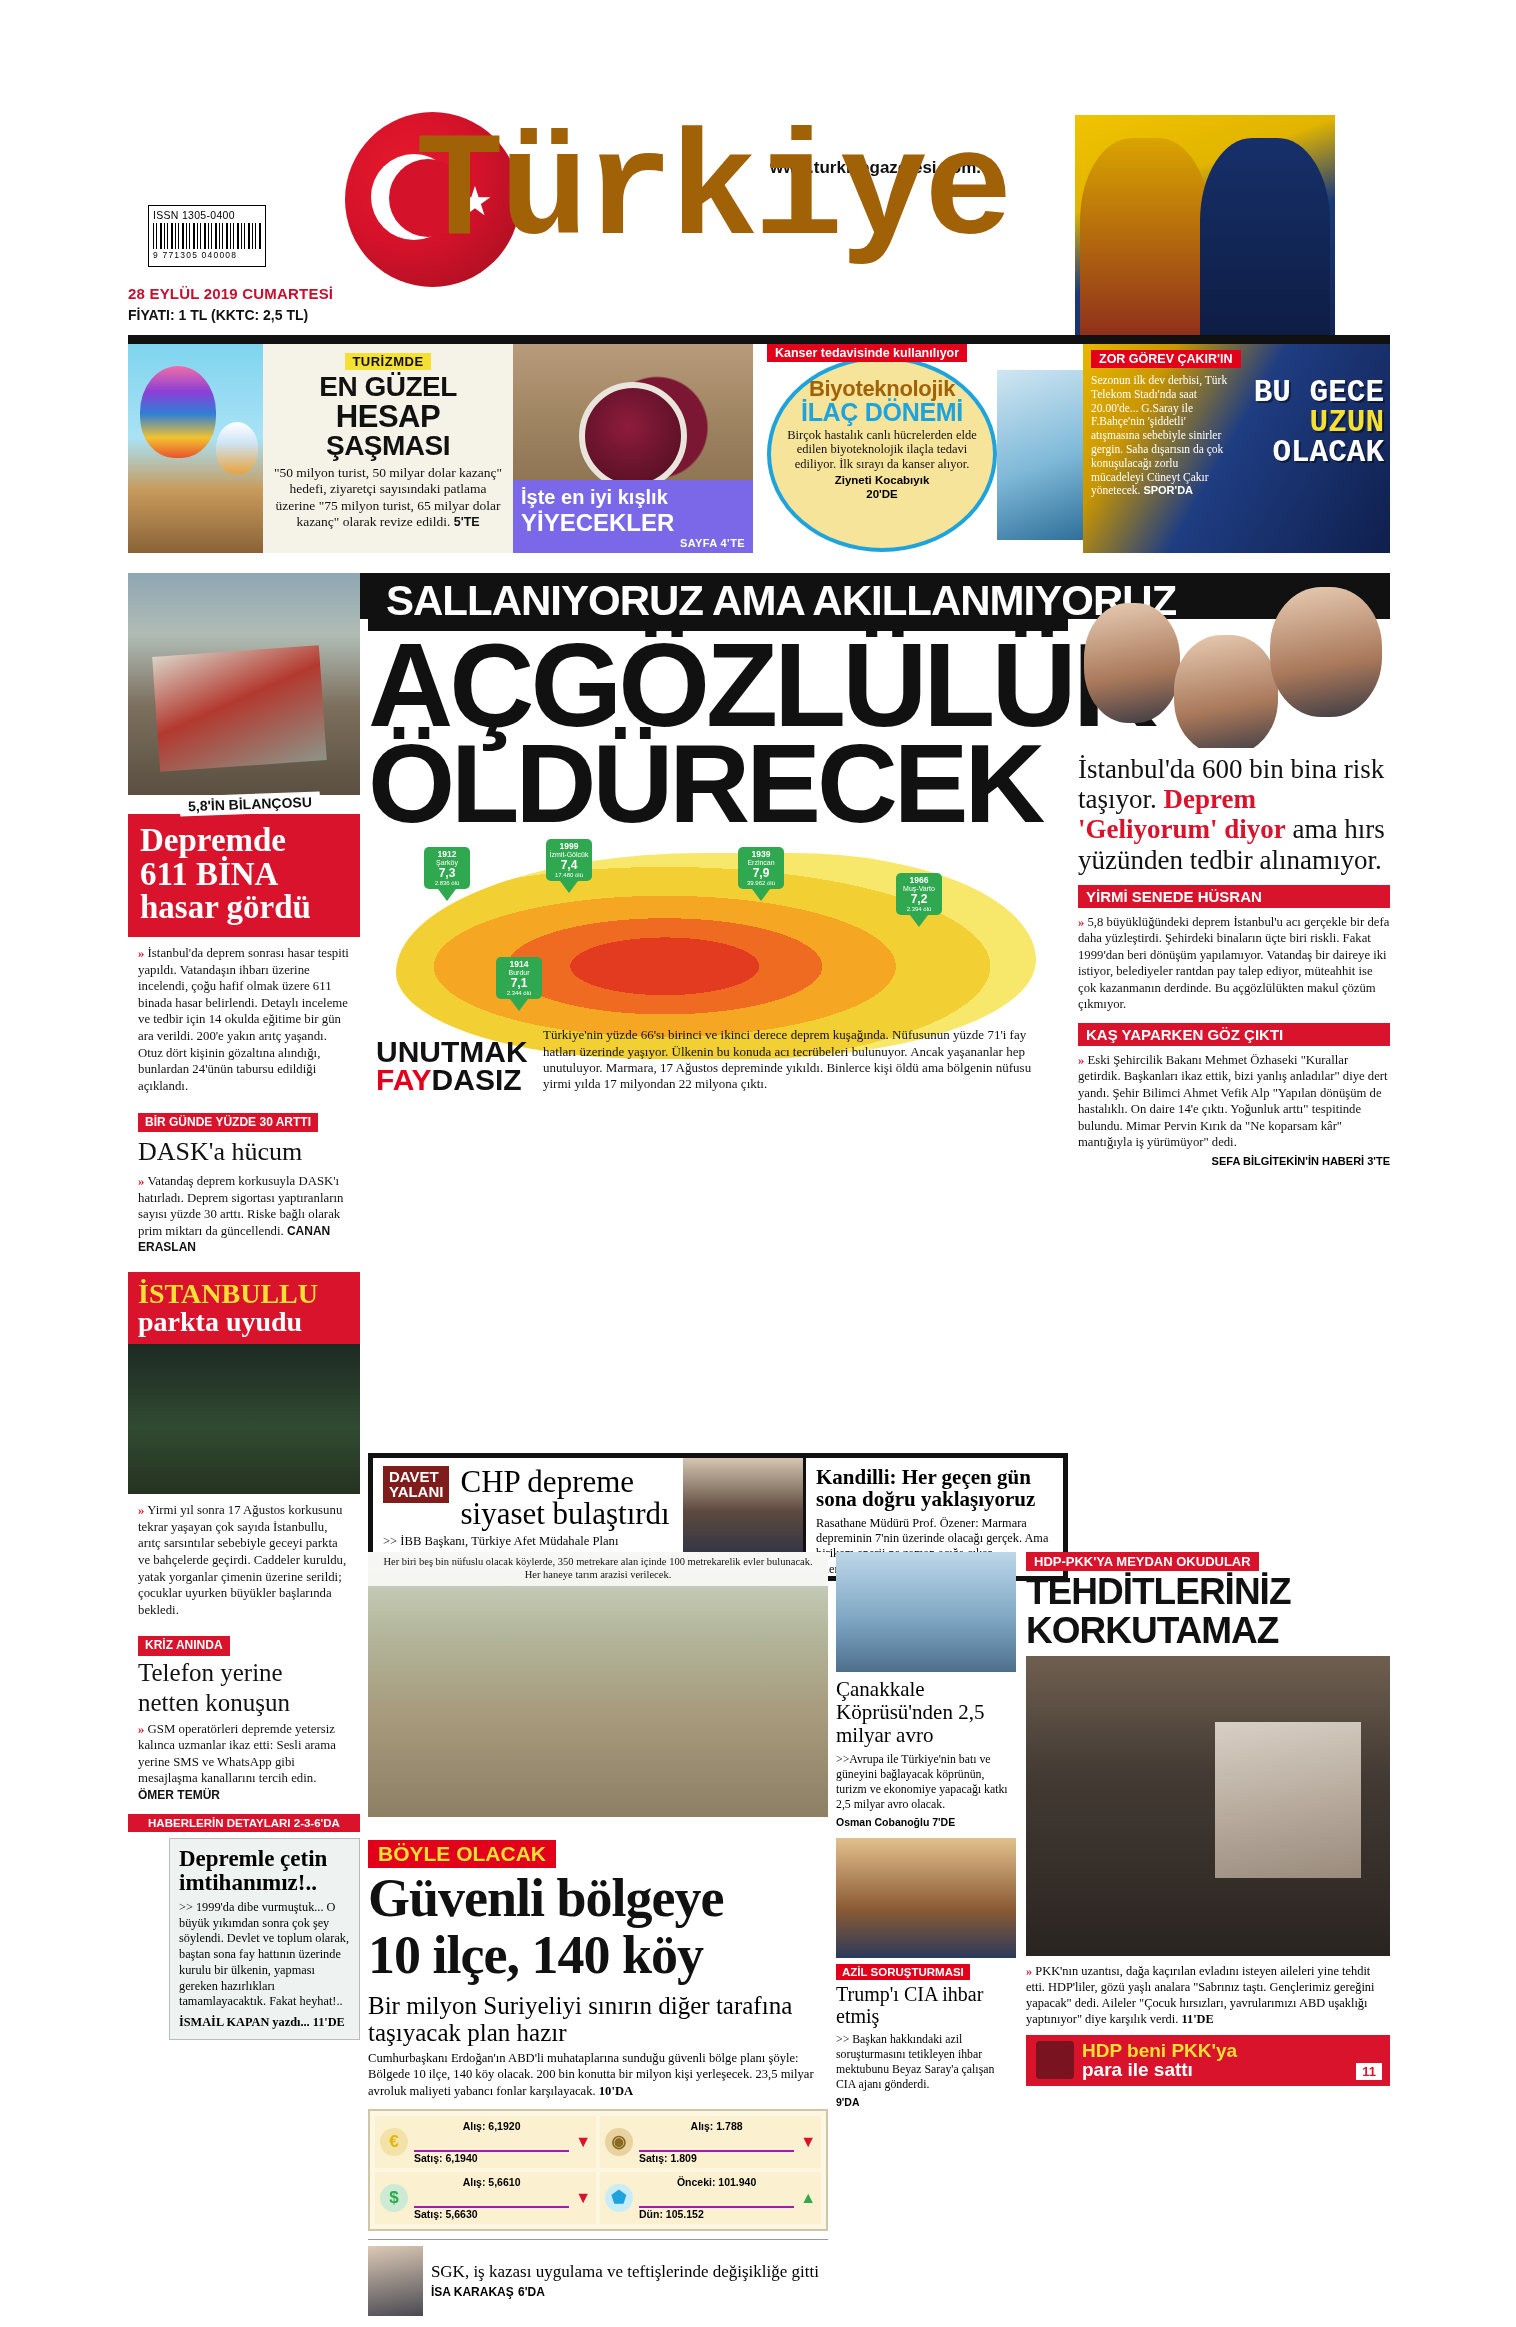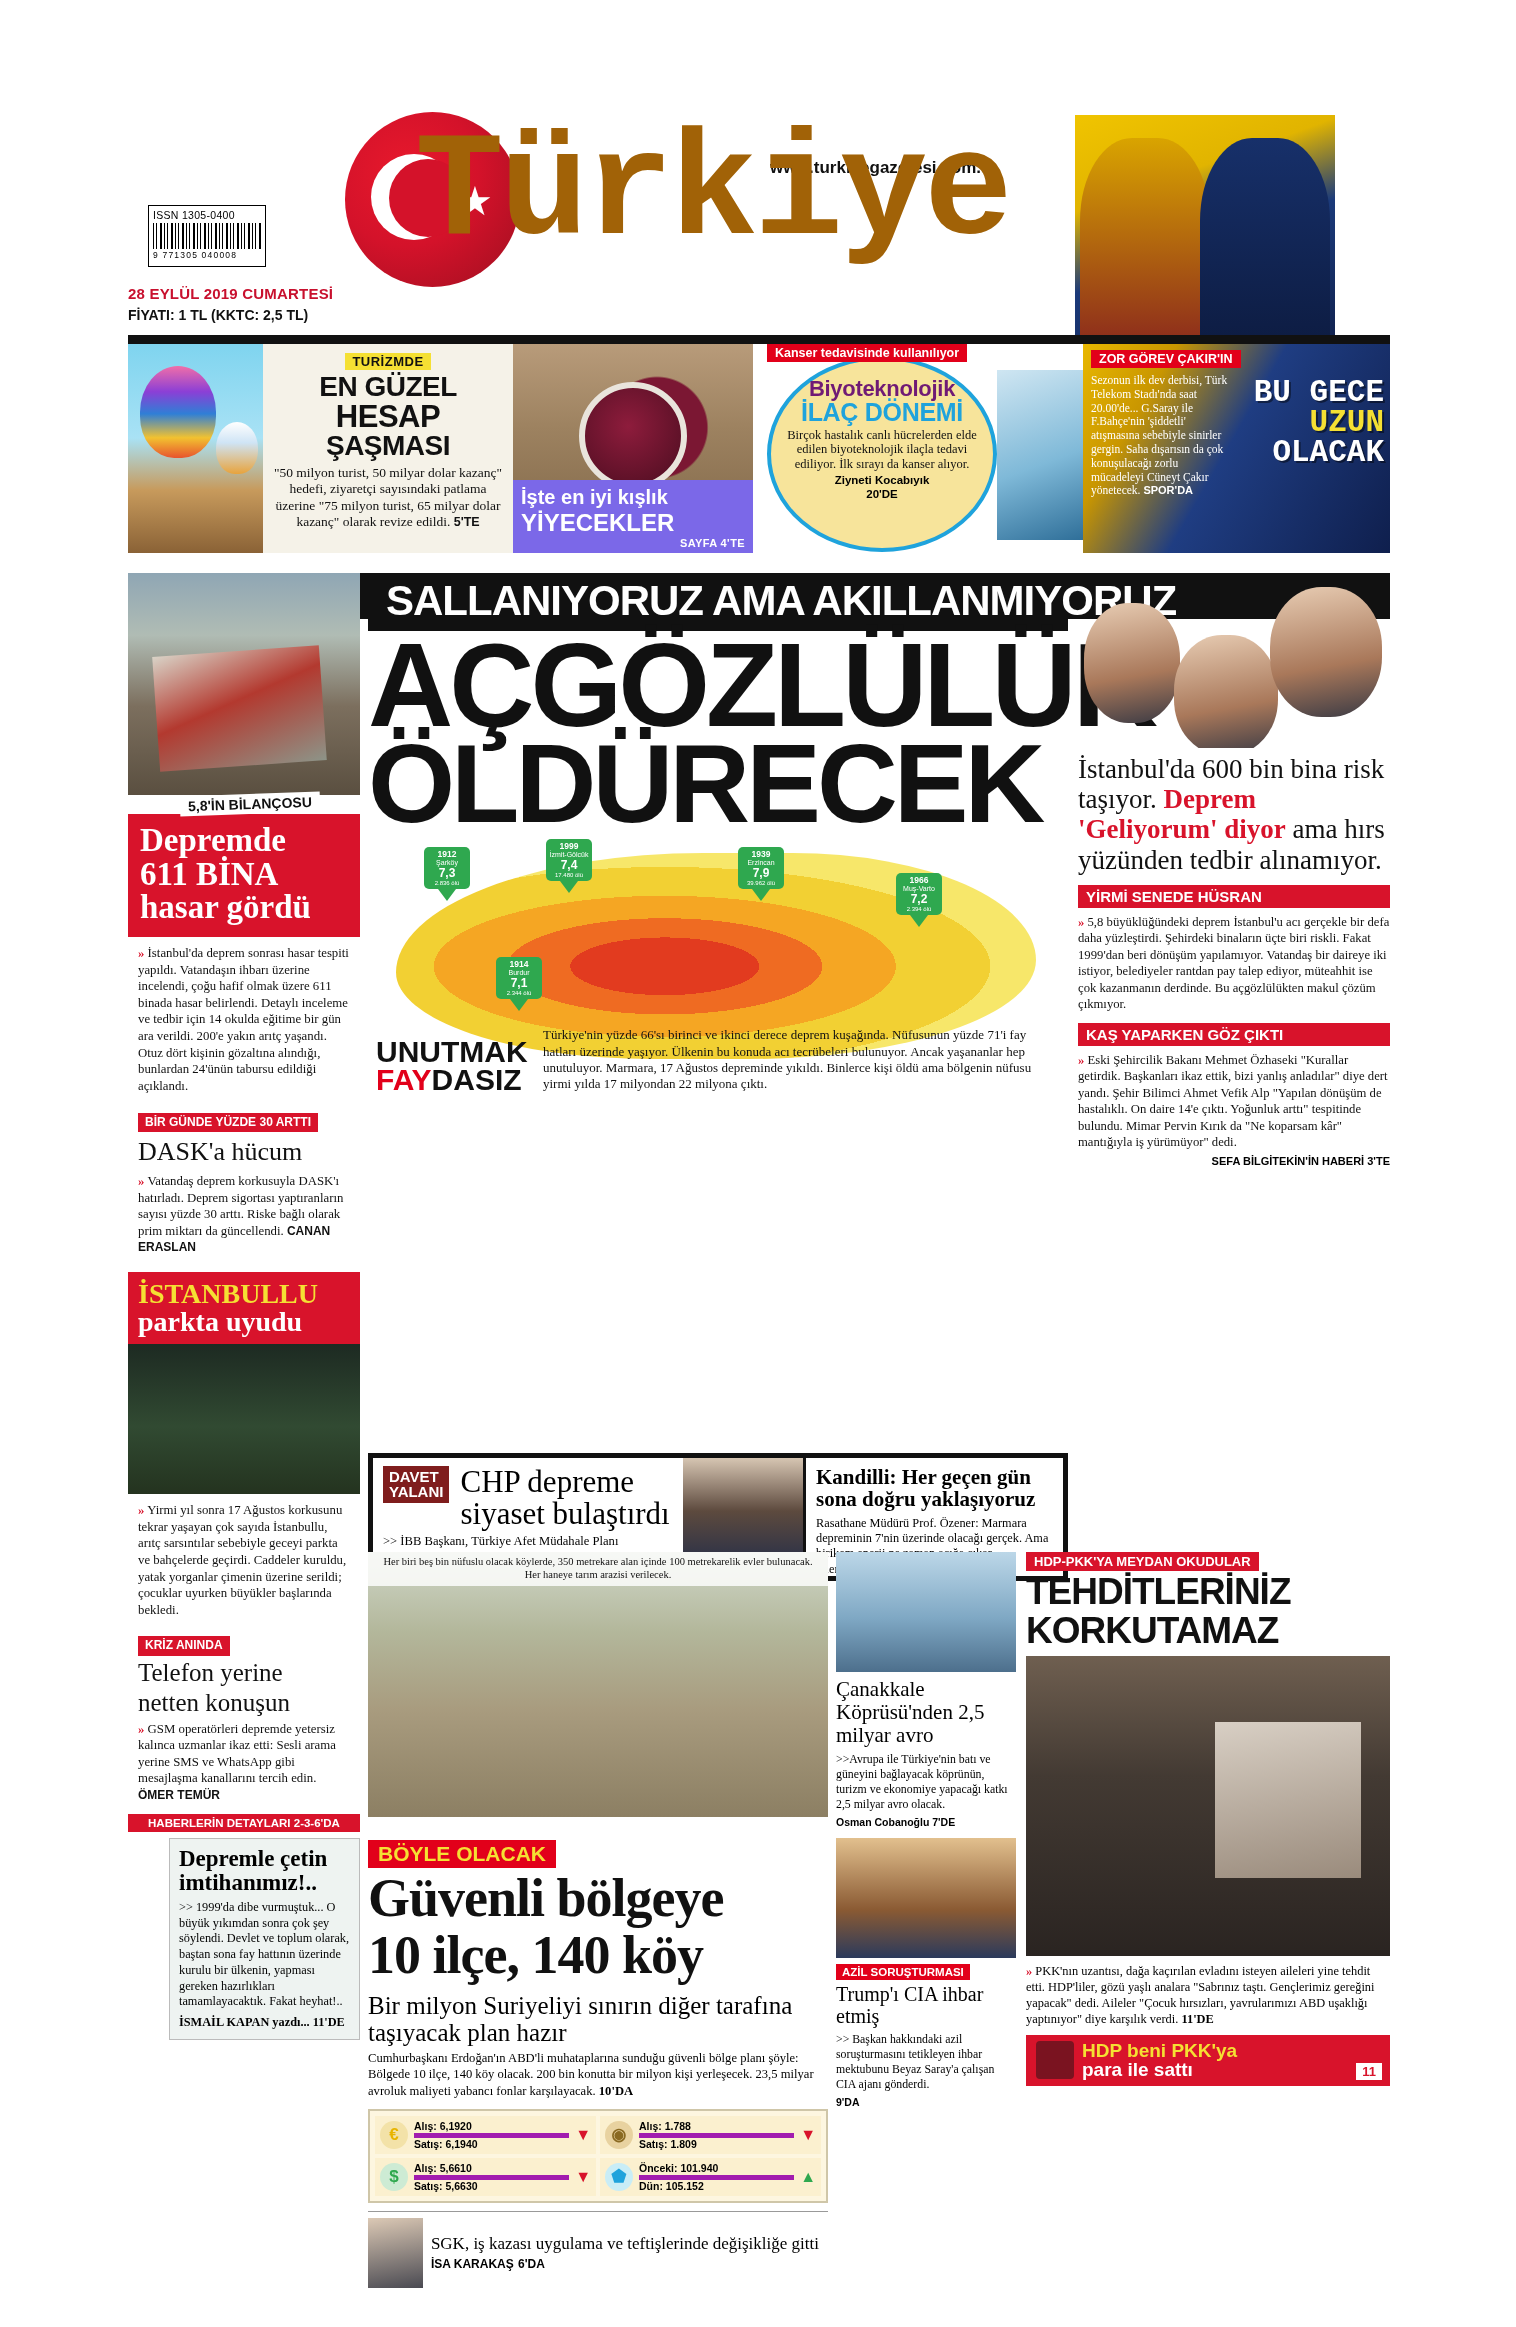--- a/index.html
+++ b/index.html
@@ -101,21 +101,21 @@
      text-align:right; letter-spacing:0.4px;}
 
   .t-bio { width:330px; position:relative; background:#fff; }
   .bio-ribbon { position:absolute; left:14px; top:0; background:#e2001a; color:#fff;
      font-family:"Liberation Sans", sans-serif; font-weight:bold; font-size:12.5px;
      padding:2px 8px; z-index:5; }
   .bio-oval { position:absolute; left:14px; top:12px; width:230px; height:196px;
      background:#f7e49b; border:4px solid #1fa3dc; border-radius:50%;
      padding:18px 16px 6px 16px; text-align:center; }
   .bio-h1 { font-family:"Liberation Sans", sans-serif; font-weight:bold; font-size:22px;
-     color:#701a75; line-height:0.98; letter-spacing:-0.3px;}
+     color:#a16207; line-height:0.98; letter-spacing:-0.3px;}
   .bio-h2 { font-family:"Liberation Sans", sans-serif; font-weight:bold; font-size:25px;
      color:#1fa3dc; line-height:1.0; letter-spacing:-0.3px;}
   .bio-body { font-size:12.5px; line-height:1.18; margin-top:3px; color:#111;}
   .bio-by { font-family:"Liberation Sans", sans-serif; font-weight:bold; font-size:11.5px; margin-top:2px;}
   .bio-lab { position:absolute; right:0; top:26px; width:86px; height:170px;
      background:linear-gradient(160deg,#cfe6f2,#7fb9d8 55%,#2f6f99); }
 
   .t-sport { flex:1; position:relative; background:linear-gradient(135deg,#1b1b1b,#3a3a3a); overflow:hidden;}
   .sport-bg { position:absolute; inset:0;
      background:linear-gradient(120deg,#e8b700 0%,#c99600 22%,#1f3d82 48%,#0f1f4d 100%); }
@@ -239,21 +239,21 @@
      line-height:0.98; color:#111; margin-top:4px; letter-spacing:-1px;}
   .guv-sub { font-family:"Liberation Serif", serif; font-size:25px; line-height:1.08; margin-top:10px;}
   .guv-body { font-size:12.6px; line-height:1.3; margin-top:4px; }
 
   .fx-box { border:2px solid #cfc6a8; background:#fdf6e0; margin-top:10px; padding:5px;
      display:grid; grid-template-columns:1fr 1fr; gap:4px;}
   .fx-cell { background:#fbf0cf; display:flex; align-items:center; gap:6px; padding:4px 5px;}
   .fx-ico { width:28px; height:28px; border-radius:50%; display:flex; align-items:center;
      justify-content:center; font-family:"Liberation Sans", sans-serif; font-weight:bold; font-size:17px;}
   .fx-lines { flex:1; font-family:"Liberation Sans", sans-serif; font-size:10.5px; font-weight:bold;}
-  .fx-lines .r1 { border-bottom:5px solid #a21caf; padding-bottom:1px;}
+  .fx-lines .r1 { border-bottom:2px solid #a21caf; padding-bottom:18px;text-align:center;}
   .fx-arrow { font-size:16px; }
   .fx-dn { color:#d8132b; }
   .fx-up { color:#2fa84f; }
 
   .sgk-box { display:flex; gap:8px; align-items:center; margin-top:8px; border-top:1px solid #999; padding-top:6px;}
   .sgk-photo { width:70px; height:70px; background:linear-gradient(170deg,#dcc9b5,#4a4a52);}
   .sgk-t { font-family:"Liberation Serif", serif; font-size:17px; line-height:1.12;}
   .sgk-t b { font-family:"Liberation Sans", sans-serif; font-size:12px;}
 
   .mid-photo { width:100%; height:120px; background:linear-gradient(180deg,#bcd7e8,#7fa8c4 55%,#4d6f8c);}

